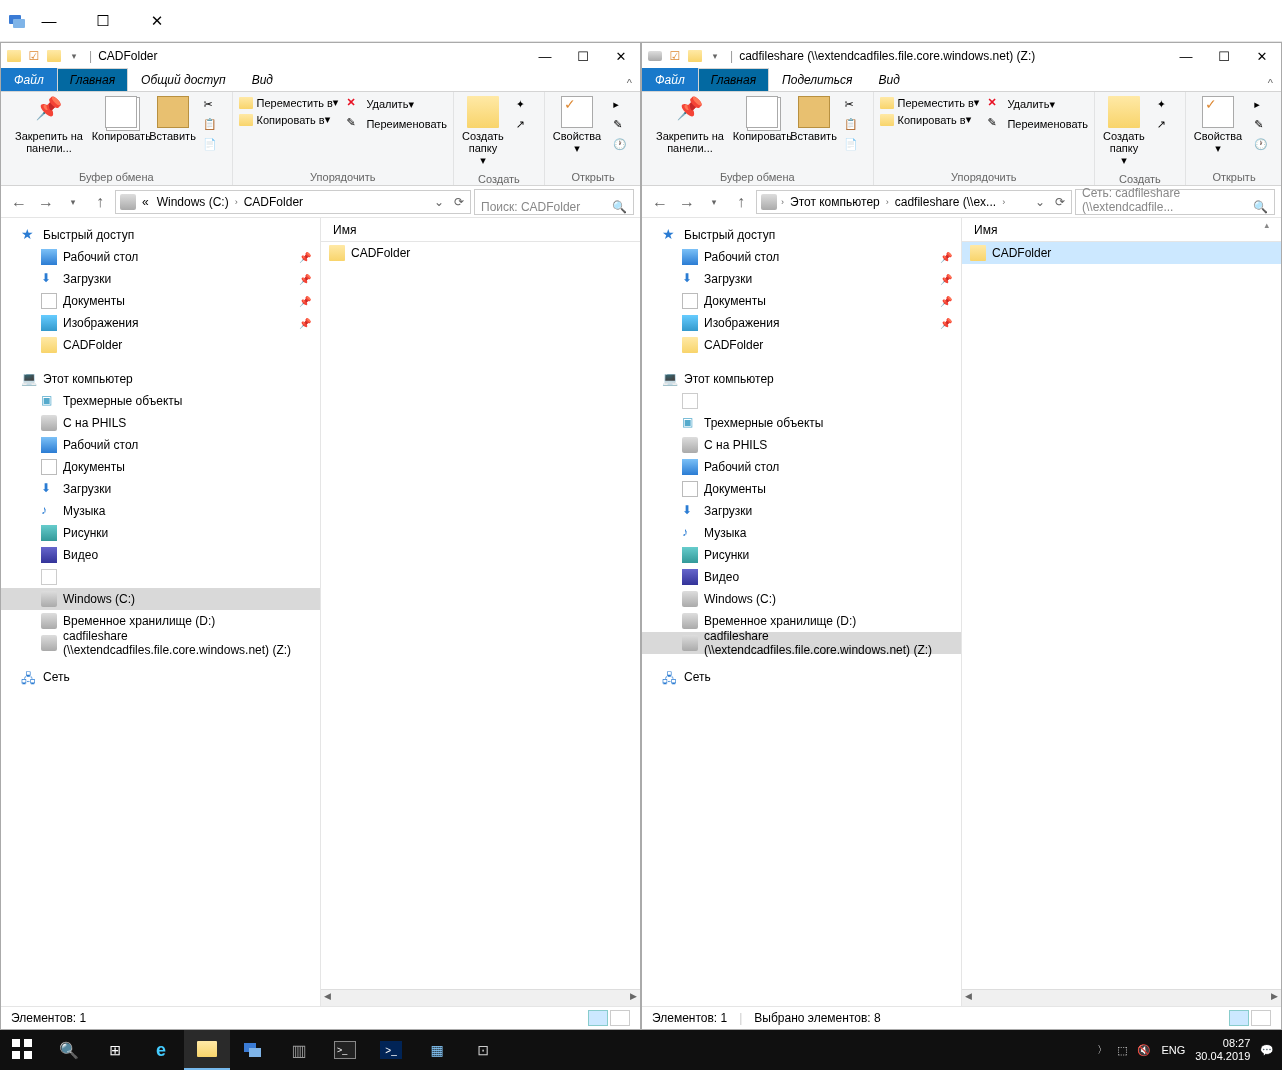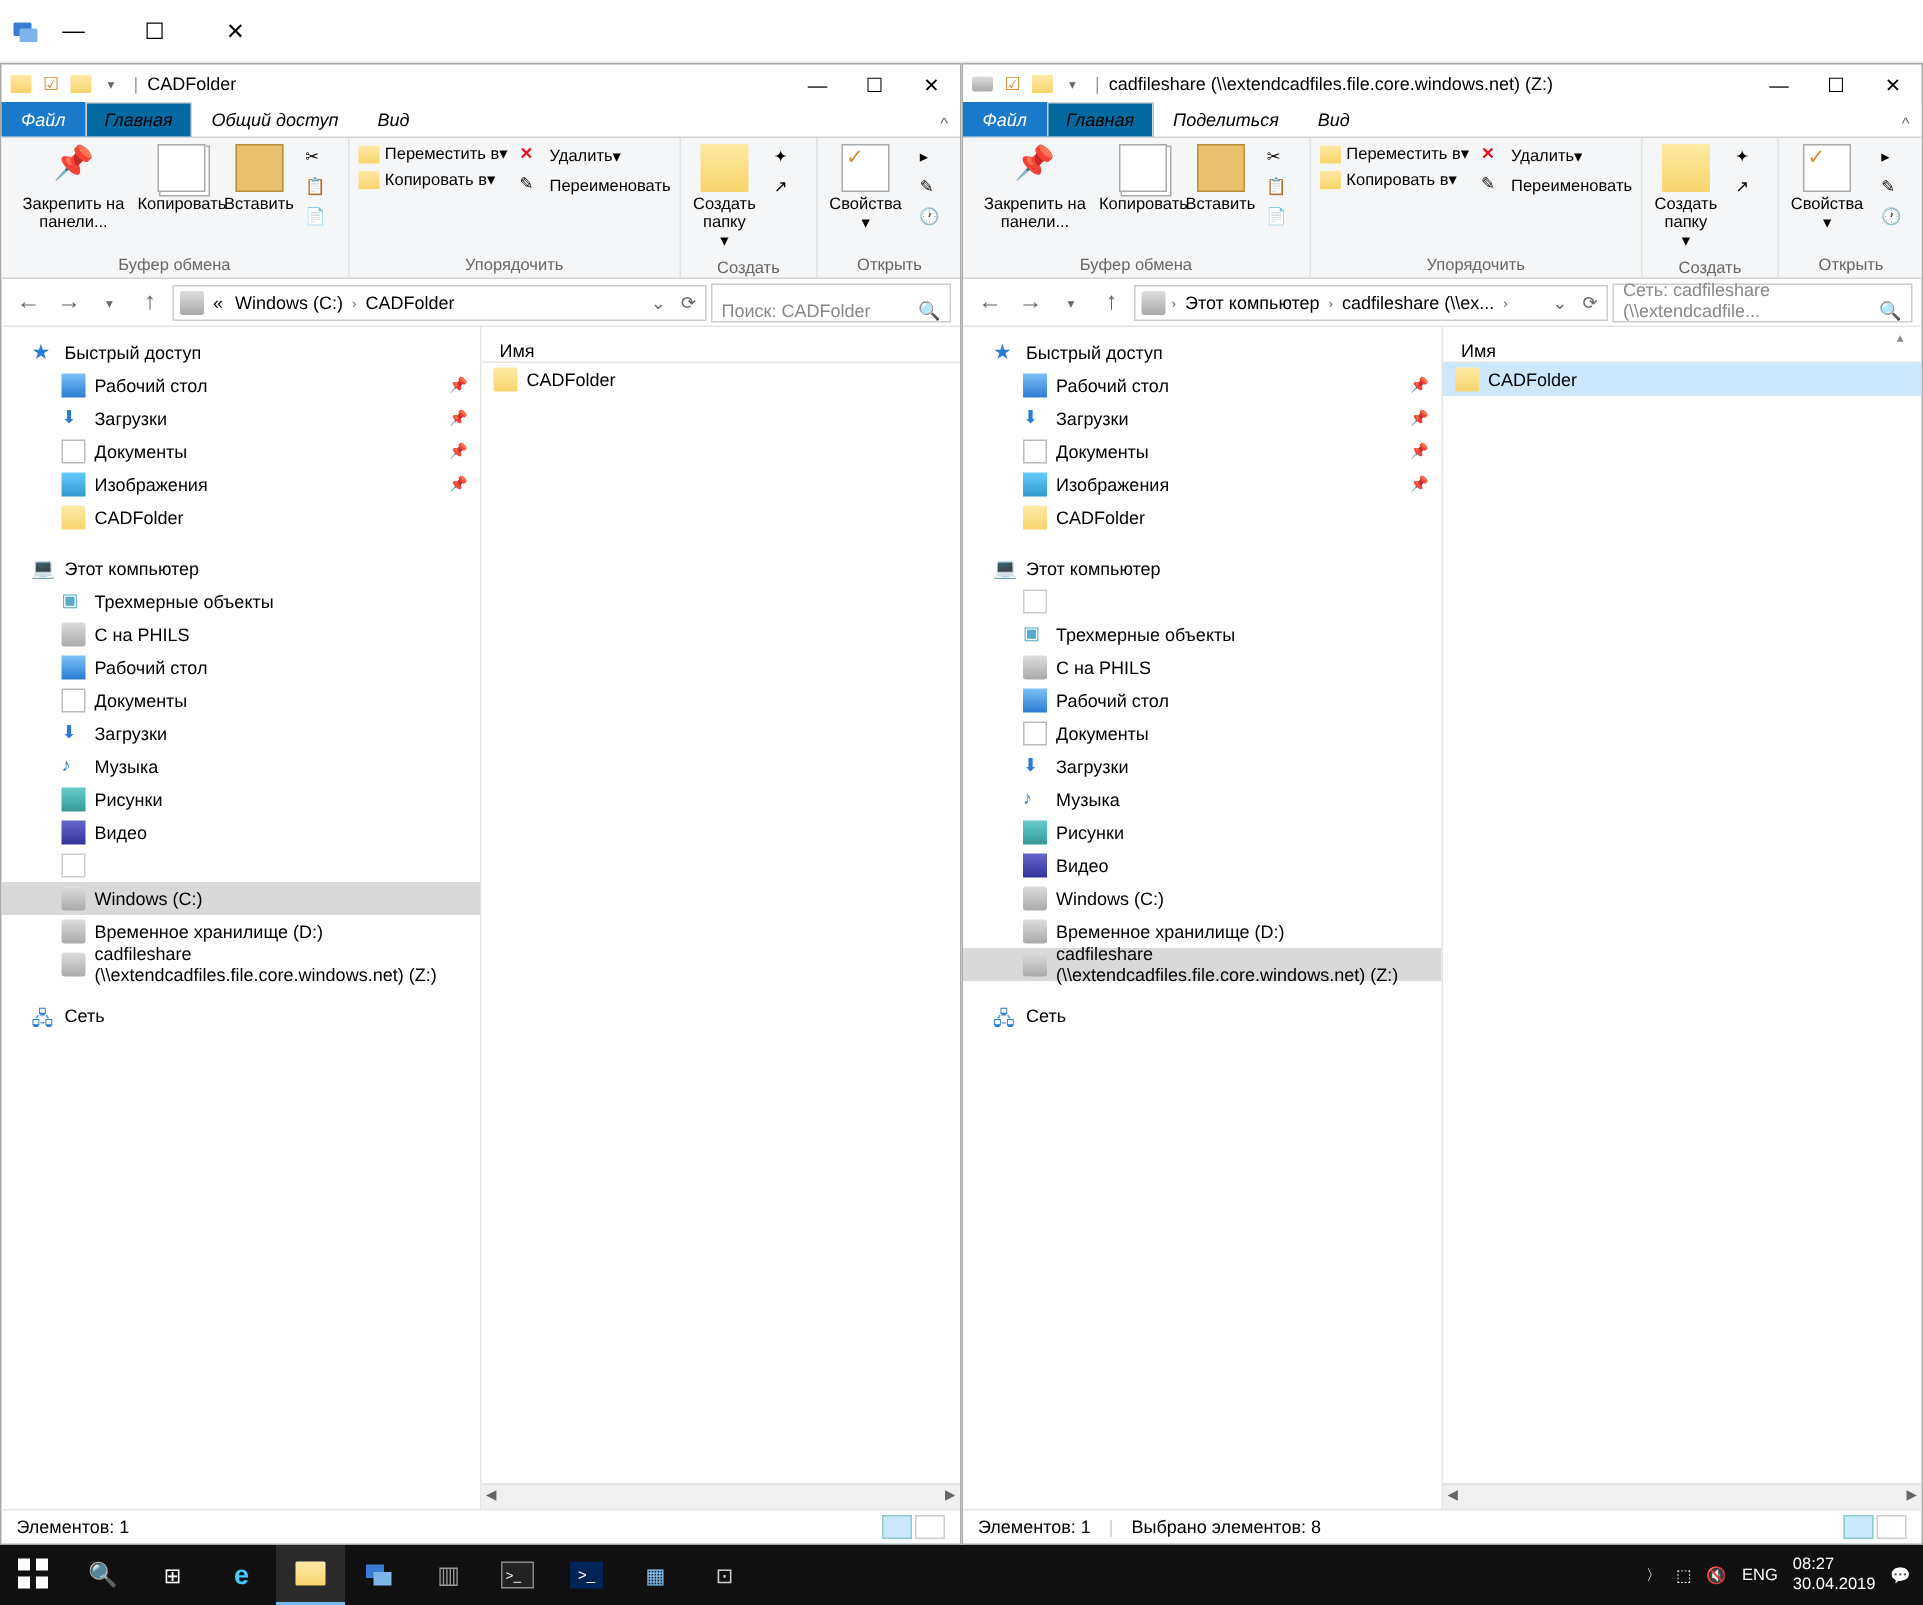--- a/index.html
+++ b/index.html
@@ -60,21 +60,21 @@
 .content { flex: 1; display: flex; overflow: hidden; }
 .navpane { width: 320px; border-right: 1px solid #e5e5e5; overflow-y: auto; font-size: 12px; padding-top: 6px; }
 .nav-item { display: flex; align-items: center; height: 22px; padding-left: 20px; padding-right: 8px; }
 .nav-item.l2 { padding-left: 40px; }
 .nav-item .ico { width: 16px; height: 16px; margin-right: 6px; flex-shrink: 0; }
 .nav-item .pin { margin-left: auto; color: #888; font-size: 10px; }
 .nav-item.sel { background: #d9d9d9; }
 .nav-spacer { height: 12px; }
 
 .filepane { flex: 1; display: flex; flex-direction: column; font-size: 12px; }
-.col-hdr { height: 24px; border-bottom: 1px solid #e5e5e5; display: flex; align-items: flex-end; padding-left: 12px; position: relative; }
+.col-hdr { height: 24px; border-bottom: 1px solid #e5e5e5; display: flex; align-items: center; padding-left: 12px; position: relative; }
 .col-hdr .sort { position: absolute; right: 12px; top: 2px; font-size: 9px; color: #888; }
 .files { flex: 1; }
 .file-item { display: flex; align-items: center; height: 22px; padding-left: 8px; }
 .file-item.sel { background: #cce8ff; }
 .file-item .ico { width: 16px; height: 16px; margin-right: 6px; }
 .hscroll { height: 17px; background: #f0f0f0; border-top: 1px solid #ddd; position: relative; }
 .hscroll::before { content: "◀"; position: absolute; left: 3px; top: 1px; font-size: 9px; color: #666; }
 .hscroll::after { content: "▶"; position: absolute; right: 3px; top: 1px; font-size: 9px; color: #666; }
 
 
@@ -83,21 +83,21 @@
 .statusbar .views { margin-left: auto; display: flex; gap: 2px; }
 .statusbar .views span { width: 20px; height: 16px; border: 1px solid #ccc; display: inline-block; }
 .statusbar .views span.active { background: #cce8ff; border-color: #8cc; }
 
 
 .taskbar { position: absolute; bottom: 0; left: 0; right: 0; height: 40px; background: #101010; display: flex; align-items: center; color: #fff; font-size: 11px; }
 .tb-item { width: 46px; height: 40px; display: flex; align-items: center; justify-content: center; }
 .tb-item .ico { width: 22px; height: 22px; }
 .tb-item.active { border-bottom: 2px solid #76b9ed; background: #2a2a2a; }
 .tray { margin-left: auto; display: flex; align-items: center; gap: 10px; padding: 0 8px; }
-.tray .clock { text-align: left; line-height: 13px; font-size: 11px; }
+.tray .clock { text-align: right; line-height: 13px; font-size: 11px; }
 
 
 .i-folder { background: linear-gradient(#ffe9a6,#f8d46b); border-radius: 1px; }
 .i-folder-blue { background: linear-gradient(#7cc1f7,#2b7cd3); }
 .i-file { background: #fff; border: 1px solid #ccc; }
 .i-star { color: #2b7cd3; font-size: 14px; line-height: 14px; }
 .i-pc { color: #2b7cd3; font-size: 13px; }
 .i-net { color: #2b7cd3; font-size: 13px; }
 .i-disk { background: linear-gradient(#ddd,#aaa); border-radius: 2px; }
 .i-img { background: linear-gradient(#6cf,#39c); }

